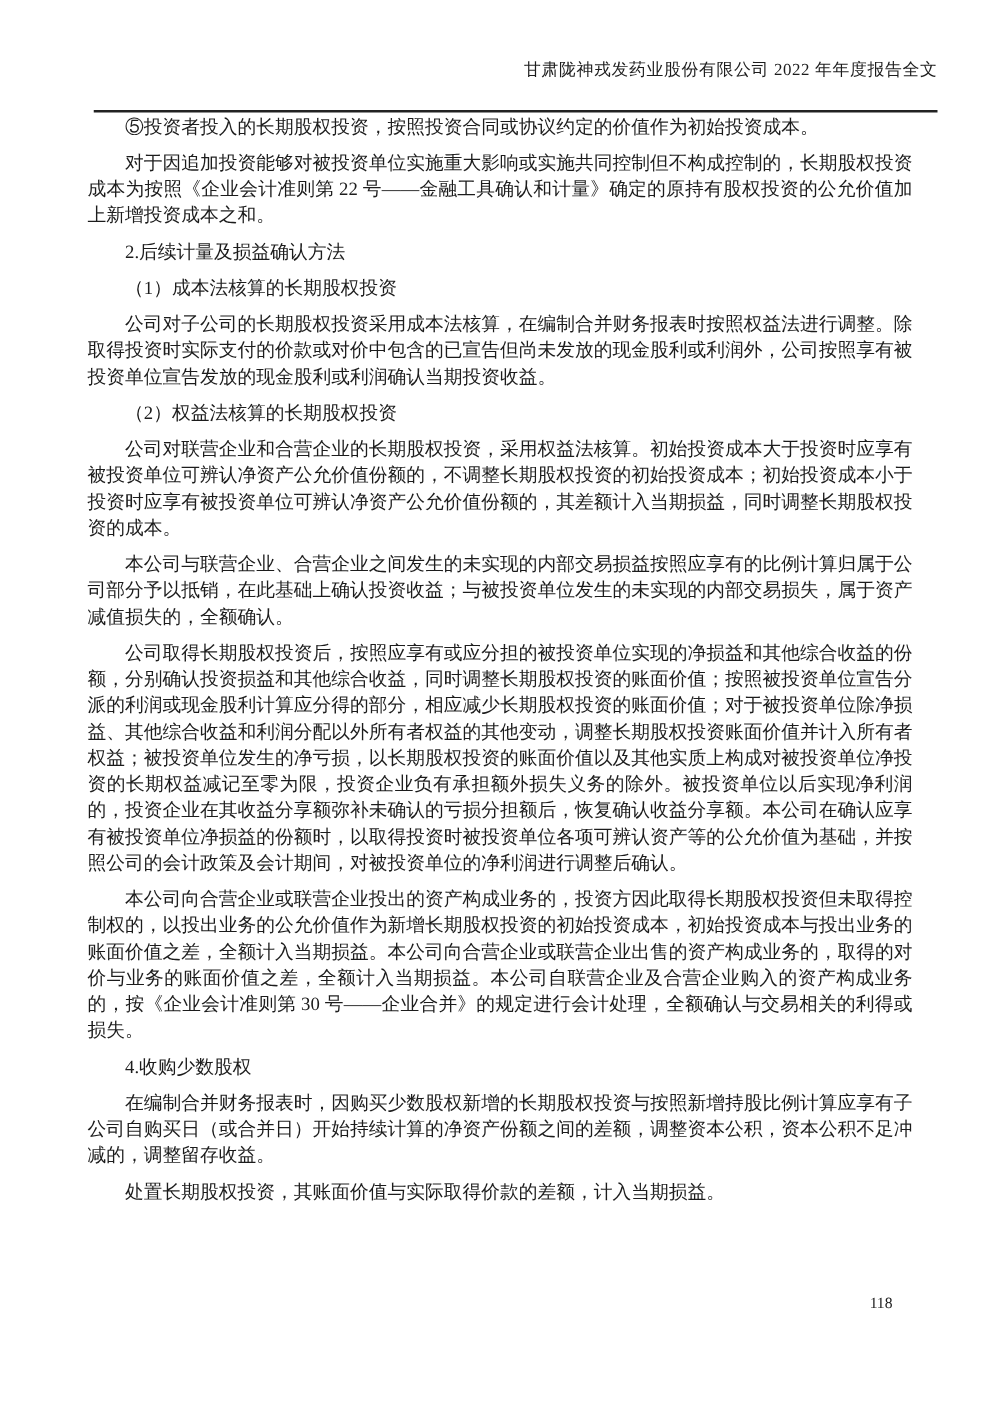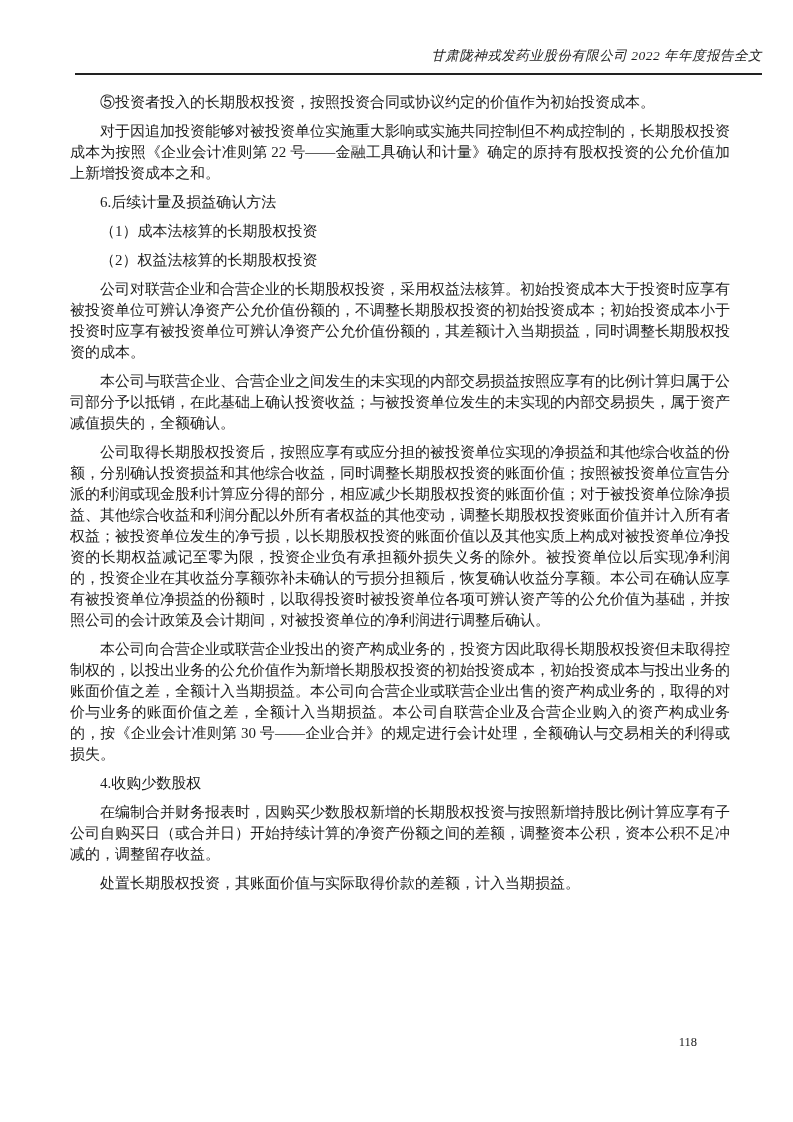--- a/index.html
+++ b/index.html
@@ -13,66 +13,66 @@
     height: 1122px;
     background: #ffffff;
     overflow: hidden;
     font-family: "Liberation Serif", "DejaVu Serif", serif;
     color: #1c1c1c;
   }
   .header {
     position: absolute;
     top: 46px;
     left: 75px;
-    right: 31px;
+    right: 43px;
     text-align: right;
     font-size: 13.5px;
     line-height: 20px;
-    padding-bottom: 7px;
+    padding-bottom: 22px;
     border-bottom: 2px solid #222222;
     letter-spacing: 0.5px;
     white-space: nowrap;
-    font-style: italic;
   }
   .content {
     position: absolute;
     top: 92px;
     left: 70px;
     right: 63px;
   }
   .content p {
     margin: 0 0 8px 0;
     font-size: 15px;
     line-height: 21px;
     text-align: justify;
     text-indent: 2em;
     word-break: break-all;
   }
   .footer {
     position: absolute;
     top: 1034px;
-    right: 96px;
+    right: 79px;
     font-size: 12.5px;
     line-height: 16px;
   }
 </style>
 </head>
 <body>
 
 <div class="page">
 
   <div class="header">
     <span>甘肃陇神戎发药业股份有限公司 2022 年年度报告全文</span>
   </div>
 
   <div class="content">
     <p>⑤投资者投入的长期股权投资，按照投资合同或协议约定的价值作为初始投资成本。</p>
     <p>对于因追加投资能够对被投资单位实施重大影响或实施共同控制但不构成控制的，长期股权投资成本为按照《企业会计准则第 22 号——金融工具确认和计量》确定的原持有股权投资的公允价值加上新增投资成本之和。</p>
-    <p>6.后续计量及损益确认方法</p>
+    <p>2.后续计量及损益确认方法</p>
     <p>（1）成本法核算的长期股权投资</p>
+    <p>公司对子公司的长期股权投资采用成本法核算，在编制合并财务报表时按照权益法进行调整。除取得投资时实际支付的价款或对价中包含的已宣告但尚未发放的现金股利或利润外，公司按照享有被投资单位宣告发放的现金股利或利润确认当期投资收益。</p>
     <p>（2）权益法核算的长期股权投资</p>
     <p>公司对联营企业和合营企业的长期股权投资，采用权益法核算。初始投资成本大于投资时应享有被投资单位可辨认净资产公允价值份额的，不调整长期股权投资的初始投资成本；初始投资成本小于投资时应享有被投资单位可辨认净资产公允价值份额的，其差额计入当期损益，同时调整长期股权投资的成本。</p>
     <p>本公司与联营企业、合营企业之间发生的未实现的内部交易损益按照应享有的比例计算归属于公司部分予以抵销，在此基础上确认投资收益；与被投资单位发生的未实现的内部交易损失，属于资产减值损失的，全额确认。</p>
     <p>公司取得长期股权投资后，按照应享有或应分担的被投资单位实现的净损益和其他综合收益的份额，分别确认投资损益和其他综合收益，同时调整长期股权投资的账面价值；按照被投资单位宣告分派的利润或现金股利计算应分得的部分，相应减少长期股权投资的账面价值；对于被投资单位除净损益、其他综合收益和利润分配以外所有者权益的其他变动，调整长期股权投资账面价值并计入所有者权益；被投资单位发生的净亏损，以长期股权投资的账面价值以及其他实质上构成对被投资单位净投资的长期权益减记至零为限，投资企业负有承担额外损失义务的除外。被投资单位以后实现净利润的，投资企业在其收益分享额弥补未确认的亏损分担额后，恢复确认收益分享额。本公司在确认应享有被投资单位净损益的份额时，以取得投资时被投资单位各项可辨认资产等的公允价值为基础，并按照公司的会计政策及会计期间，对被投资单位的净利润进行调整后确认。</p>
     <p>本公司向合营企业或联营企业投出的资产构成业务的，投资方因此取得长期股权投资但未取得控制权的，以投出业务的公允价值作为新增长期股权投资的初始投资成本，初始投资成本与投出业务的账面价值之差，全额计入当期损益。本公司向合营企业或联营企业出售的资产构成业务的，取得的对价与业务的账面价值之差，全额计入当期损益。本公司自联营企业及合营企业购入的资产构成业务的，按《企业会计准则第 30 号——企业合并》的规定进行会计处理，全额确认与交易相关的利得或损失。</p>
     <p>4.收购少数股权</p>
     <p>在编制合并财务报表时，因购买少数股权新增的长期股权投资与按照新增持股比例计算应享有子公司自购买日（或合并日）开始持续计算的净资产份额之间的差额，调整资本公积，资本公积不足冲减的，调整留存收益。</p>
     <p>处置长期股权投资，其账面价值与实际取得价款的差额，计入当期损益。</p>
   </div>
 

